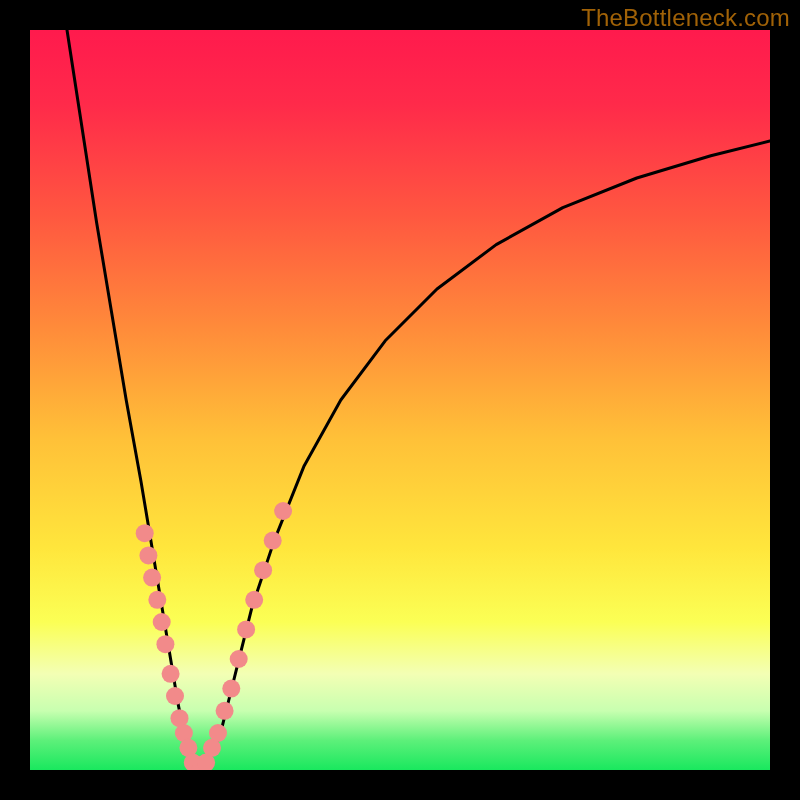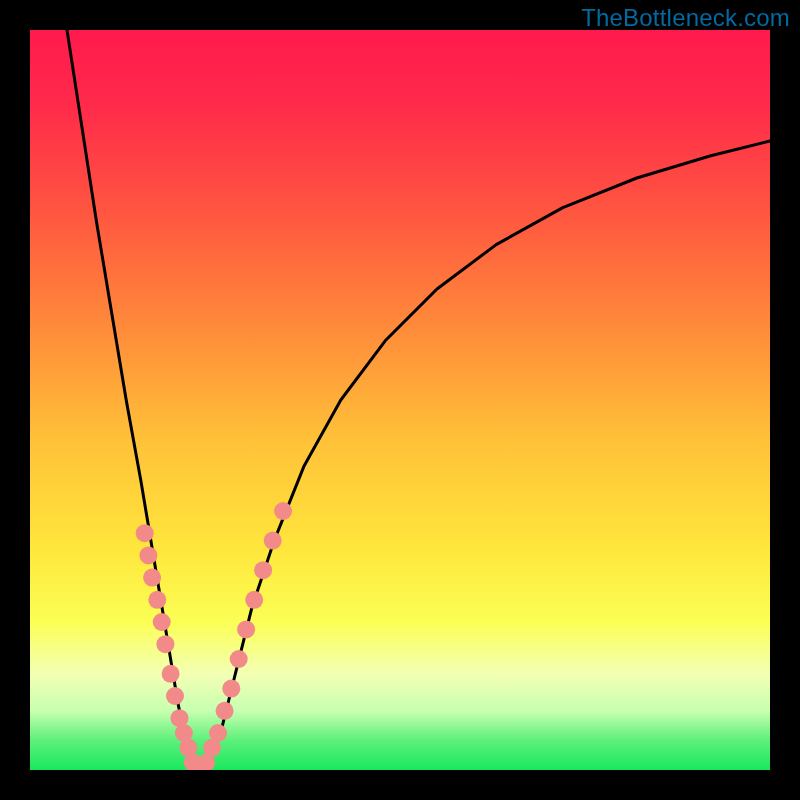--- a/index.html
+++ b/index.html
@@ -45,21 +45,21 @@
     position: absolute;
     left: 0;
     top: 0;
     width: 740px;
     height: 740px;
   }
   .watermark {
     position: absolute;
     top: 4px;
     right: 10px;
-    color: #0369a1;
+    color: #a16207;
     font-size: 24px;
     letter-spacing: 0.2px;
     font-weight: 400;
     user-select: none;
   }
 </style>
 </head>
 <body>
 
 <div class="frame">

